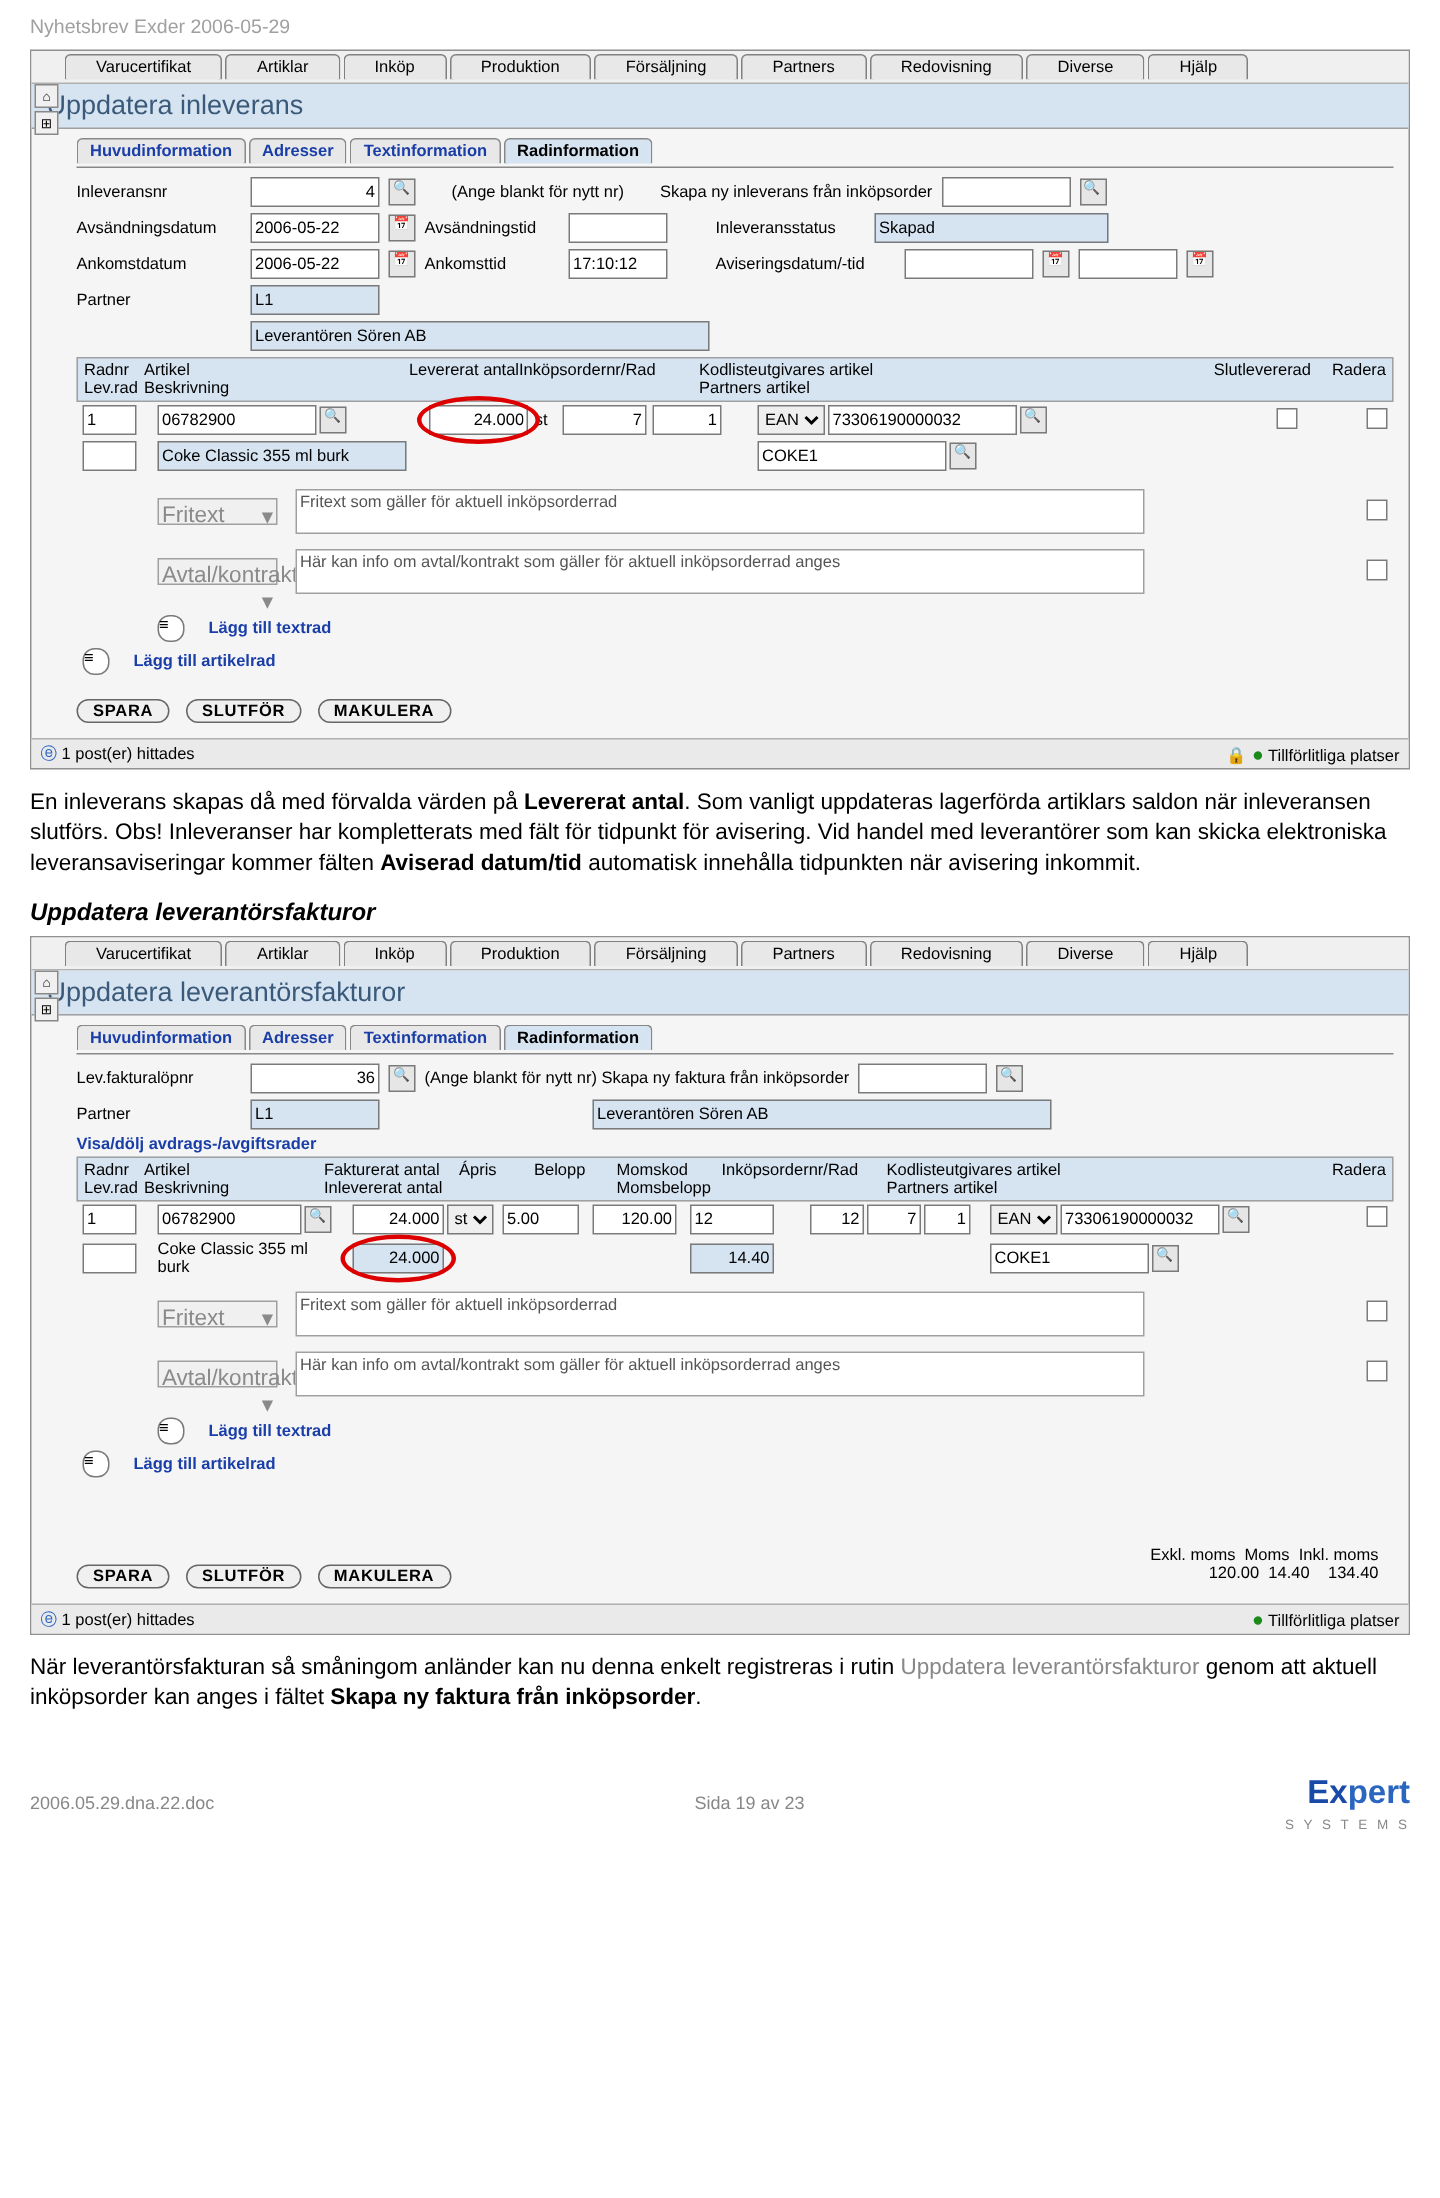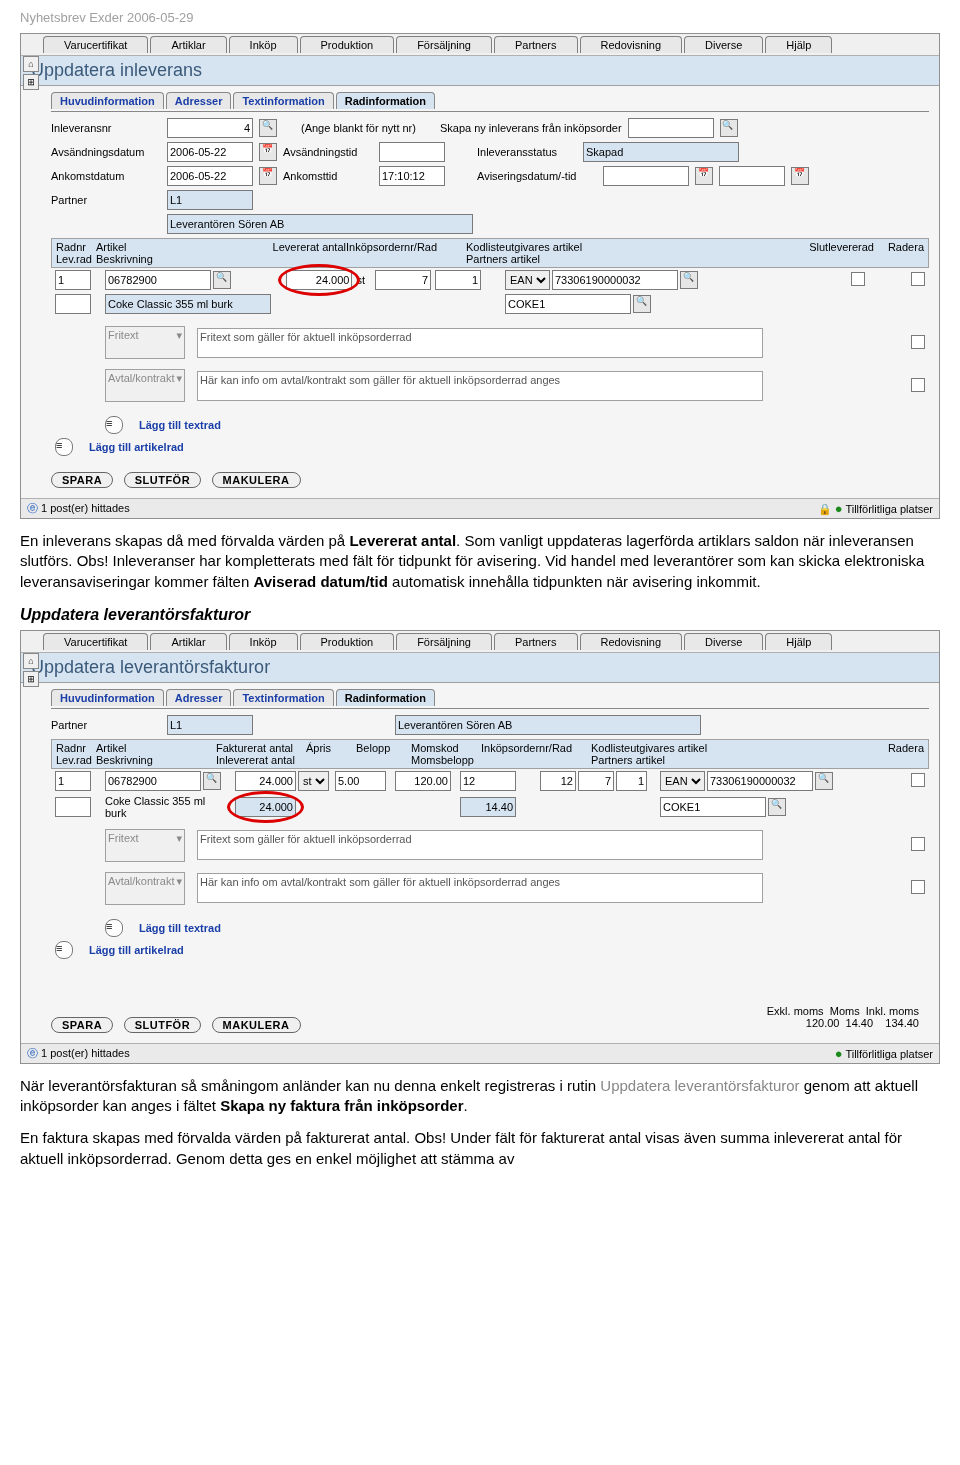--- a/index.html
+++ b/index.html
@@ -26,21 +26,21 @@
   .sqbtn{width:16px;height:16px;border:1px solid #7a7a7a;background:#e6e6e6;display:inline-block;vertical-align:middle;position:relative;}
   .sqbtn.srch::after{content:"🔍";font-size:9px;position:absolute;left:2px;top:0;}
   .sqbtn.cal::after{content:"📅";font-size:9px;position:absolute;left:2px;top:0;}
   .grid-head{display:flex;background:#d6e4f2;border:1px solid #a0a0a0;font-size:11px;padding:2px 4px;gap:0;}
   .gh{white-space:pre;}
   .grid-row{display:flex;align-items:center;font-size:11px;padding:2px 4px;gap:10px;}
   .circled{position:relative;display:inline-block;}
   .circled input{z-index:0;}
   .circled::after{content:"";position:absolute;border:3px solid #d00;border-radius:50%;left:-8px;top:-6px;right:-8px;bottom:-6px;}
   .textblock{border:1px solid #a0a0a0;background:#fff;width:560px;height:24px;font-size:11px;color:#555;padding:2px;margin-left:2px;}
-  .dis-field{border:1px solid #a0a0a0;background:#f0f0f0;width:80px;height:33px;font-size:11px;color:#8a8a8a;text-align:left;padding:2px;display:inline-block;box-sizing:border-box;}
+  .dis-field{border:1px solid #a0a0a0;background:#f0f0f0;width:80px;height:18px;font-size:15px;color:#8a8a8a;text-align:left;padding:2px;display:inline-block;box-sizing:border-box;}
   .chk{width:12px;height:12px;border:1px solid #7a7a7a;background:#fff;display:inline-block;}
   .action-link{font-size:11px;font-weight:bold;color:#1a3ea8;margin-left:6px;}
   .btn-oval{display:inline-block;border:1px solid #666;border-radius:10px;padding:1px 10px;font-size:11px;font-weight:bold;background:#f0f0f0;margin-right:6px;letter-spacing:0.5px;}
   .toolbar-bottom{border-top:1px solid #b0b0b0;display:flex;justify-content:space-between;align-items:center;font-size:11px;padding:2px 6px;background:#eaeaea;}
   .lock{color:#c9a400;}
   .ok-dot{color:#1a8a1a;font-size:13px;}
   .body-text{font-size:15px;line-height:1.35;margin:12px 0;}
   .gray-text{color:#888;}
   .section-head{font-style:italic;font-weight:bold;font-size:16px;margin:14px 0 6px;}
   select.f{border:1px solid #7a7a7a;font-size:11px;height:20px;}
@@ -231,26 +231,35 @@
     <div class="form-area">
       <div class="tab-row">
         <span class="tab inactive">Huvudinformation</span>
         <span class="tab inactive">Adresser</span>
         <span class="tab inactive">Textinformation</span>
         <span class="tab active">Radinformation</span>
       </div>
       <div class="tab-underline"></div>
 
       <div class="fieldrow">
+        <span class="lbl">Lev.fakturalöpnr</span>
+        <input class="f" style="width: 80px; text-align: right;" value="36">
+        <span class="sqbtn srch"></span>
+        <span>(Ange blankt för nytt nr) Skapa ny faktura från inköpsorder</span>
+        <input class="f" style="width: 80px;">
+        <span class="sqbtn srch"></span>
+      </div>
+      <div class="fieldrow">
         <span class="lbl">Partner</span>
         <input class="f ro" style="width: 80px;" value="L1">
         <span style="width:130px"></span>
         <input class="f ro" style="width: 300px;" value="Leverantören Sören AB">
       </div>
 
+      <div style="font-size:11px;color:#1a3ea8;font-weight:bold">Visa/dölj avdrags-/avgiftsrader</div>
 
       <div class="grid-head" style="margin-top:2px">
         <span class="gh" style="width:40px">Radnr
 Lev.rad</span>
         <span class="gh" style="width:120px">Artikel
 Beskrivning</span>
         <span class="gh" style="width:90px">Fakturerat antal
 Inlevererat antal</span>
         <span class="gh" style="width:50px">Ápris</span>
         <span class="gh" style="width:55px">Belopp</span>
@@ -342,15 +351,22 @@
     </div>
     <div class="toolbar-bottom">
       <span><span style="color:#2a65c0">ⓔ</span> <span>1 post(er) hittades</span></span>
       <span><span class="ok-dot">●</span> <span>Tillförlitliga platser</span></span>
     </div>
   </div>
 
   <div class="body-text">
     <span>När leverantörsfakturan så småningom anländer kan nu denna enkelt registreras i rutin </span><span class="gray-text">Uppdatera leverantörsfakturor</span><span> genom att aktuell inköpsorder kan anges i fältet </span><b>Skapa ny faktura från inköpsorder</b><span>.</span>
   </div>
-  <div class="body-text">En faktura skapas med förvalda värden på fakturerat antal. Obs! Under fält för fakturerat antal visas även summa inlevererat antal för aktuell inköpsorderrad. Genom detta ges en enkel möjlighet att stämma av</div>
-
+
+  <div class="footer">
+    <span>2006.05.29.dna.22.doc</span>
+    <span>Sida 19 av 23</span>
+    <span style="text-align:right">
+      <span class="logo"><span class="ex">Ex</span><span class="pert">pert</span></span><br>
+      <span class="logo-sub">S Y S T E M S</span>
+    </span>
+  </div>
 </div>
 
 </body></html>

